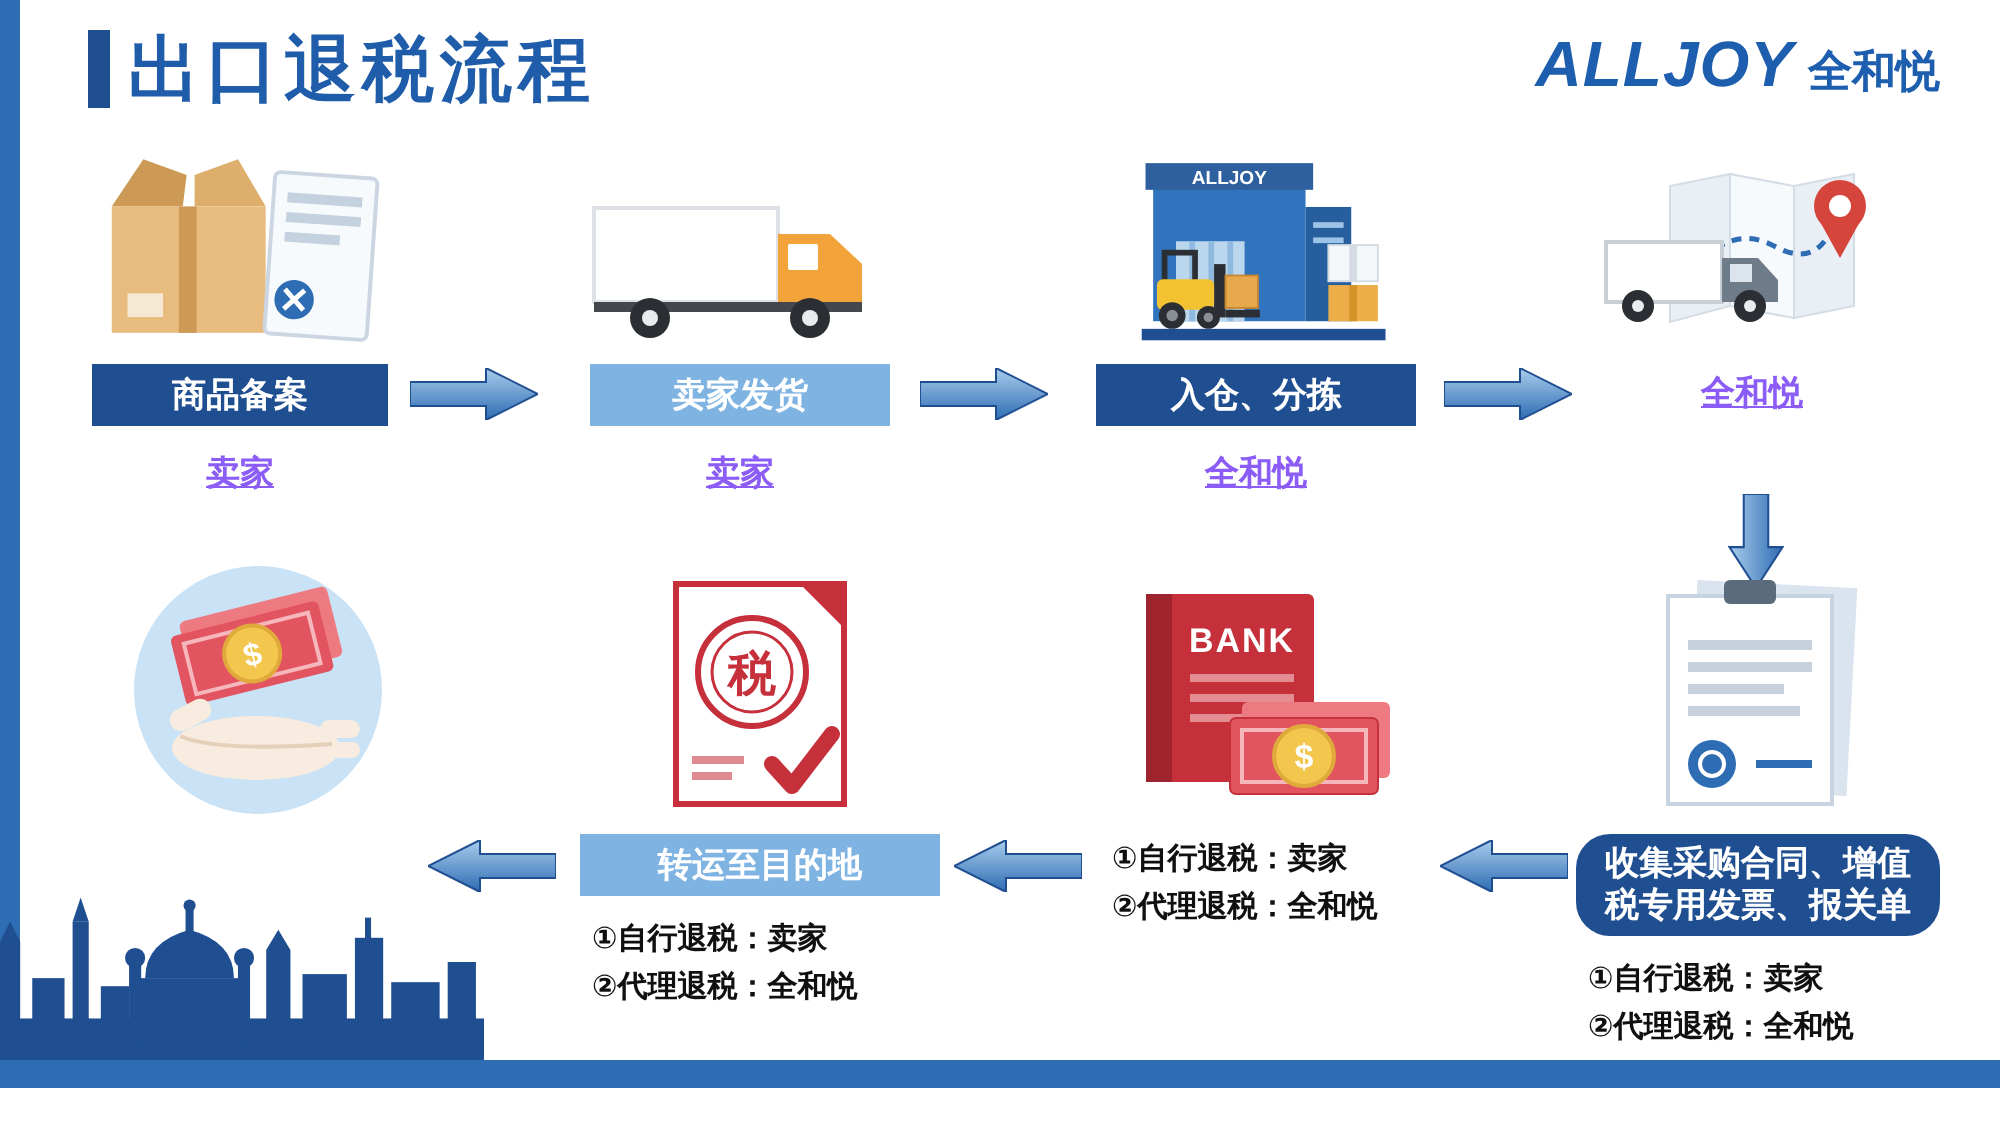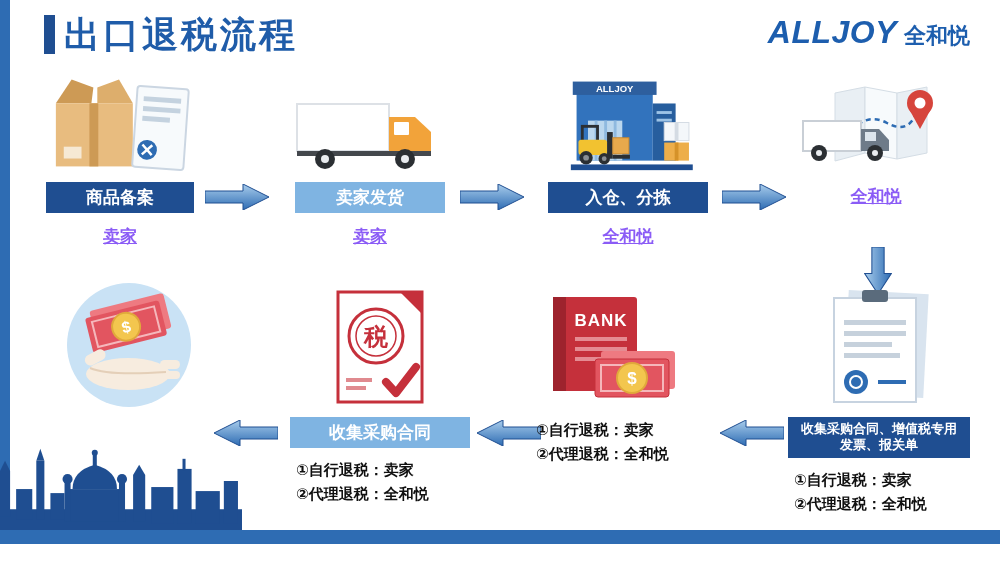--- a/index.html
+++ b/index.html
@@ -20,34 +20,34 @@
   .node { position:absolute; display:flex; flex-direction:column; align-items:center; }
   .icon-area { display:flex; align-items:flex-end; justify-content:center; width:100%; }
   .row-top    .icon-area { height:100px; }
   .row-bottom .icon-area { height:128px; }
 
   .step-label { display:flex; align-items:center; justify-content:center; width:100%;
                 margin-top:9px; min-height:31px; padding:4px 8px;
                 color:#ffffff; font-size:17px; font-weight:bold; text-align:center; line-height:1.25; }
   .step-label.dark  { background:#1F4E91;text-align:center; }
   .step-label.light { background:#7FB4E2; }
-  .step-label.small { font-size:13px; }
+  .step-label.small { font-size:17px;border-radius:17px; }
 
   .actor { margin-top:12px; font-size:17px; font-weight:bold; color:#8b5cf6;text-decoration:underline; }
   .notes { margin-top:10px; align-self:flex-start; padding-left:6px;
            font-size:15px; font-weight:bold; color:#101010; line-height:24px; text-align:left; }
 
   
   .n1 { left:46px;  top:73px;  width:148px; }
   .n2 { left:295px; top:73px;  width:150px; }
   .n3 { left:548px; top:73px;  width:160px; }
   .n4 { left:786px; top:73px;  width:180px; }
   .n8 { left:50px;  top:280px; width:158px; }
   .n7 { left:290px; top:280px; width:180px; }
-  .n6 { left:530px; top:280px; width:164px; }
+  .n6 { left:550px; top:280px; width:164px; }
   .n5 { left:788px; top:280px; width:182px; }
 
   .arrow { position:absolute; }
   .a1 { left:205px; top:184px; width:64px; height:26px; }
   .a2 { left:460px; top:184px; width:64px; height:26px; }
   .a3 { left:722px; top:184px; width:64px; height:26px; }
   .a4 { left:214px; top:420px; width:64px; height:26px; }
   .a5 { left:477px; top:420px; width:64px; height:26px; }
   .a6 { left:720px; top:420px; width:64px; height:26px; }
   .a7 { left:864px; top:247px; width:28px; height:47px; }
@@ -232,21 +232,21 @@
         <rect x="8" y="6" width="84" height="110" fill="#FFFFFF" stroke="#C5303B" stroke-width="3"></rect>
         <polygon points="70,6 92,6 92,28" fill="#C5303B"></polygon>
         <circle cx="46" cy="50" r="27" fill="none" stroke="#C5303B" stroke-width="3"></circle>
         <circle cx="46" cy="50" r="20" fill="none" stroke="#C5303B" stroke-width="1.5"></circle>
         <text x="46" y="59" fill="#C5303B" font-size="24" font-weight="bold" text-anchor="middle">税</text>
         <rect x="16" y="92" width="26" height="4" fill="#E08A8F"></rect>
         <rect x="16" y="100" width="20" height="4" fill="#E08A8F"></rect>
         <path d="M56,96 l10,11 l20,-26" fill="none" stroke="#C5303B" stroke-width="8" stroke-linecap="round" stroke-linejoin="round"></path>
       </svg>
     </div>
-    <div class="step-label light">收集采购合同</div>
+    <div class="step-label light">转运至目的地</div>
     <div class="notes">
       <div>①自行退税：卖家</div>
       <div>②代理退税：全和悦</div>
     </div>
   </div>
 
   <svg class="arrow a5" viewBox="0 0 64 26">
     <polygon points="64,7 26,7 26,0 0,13 26,26 26,19 64,19" fill="url(#gr)" stroke="#1F4E91" stroke-width="1"></polygon>
   </svg>
 

